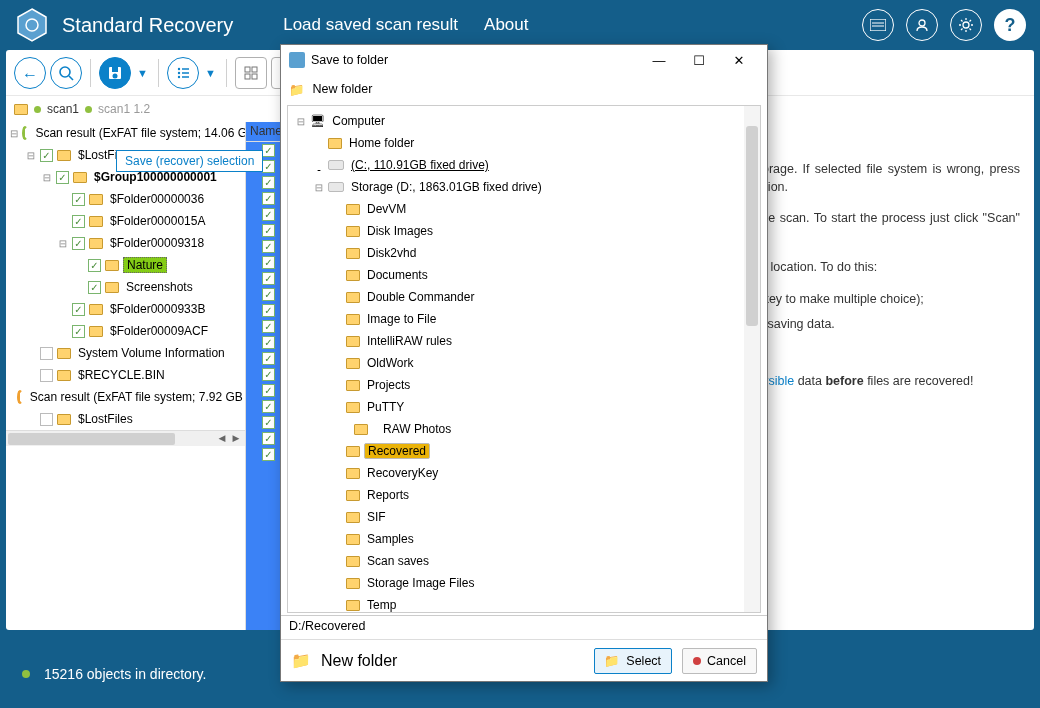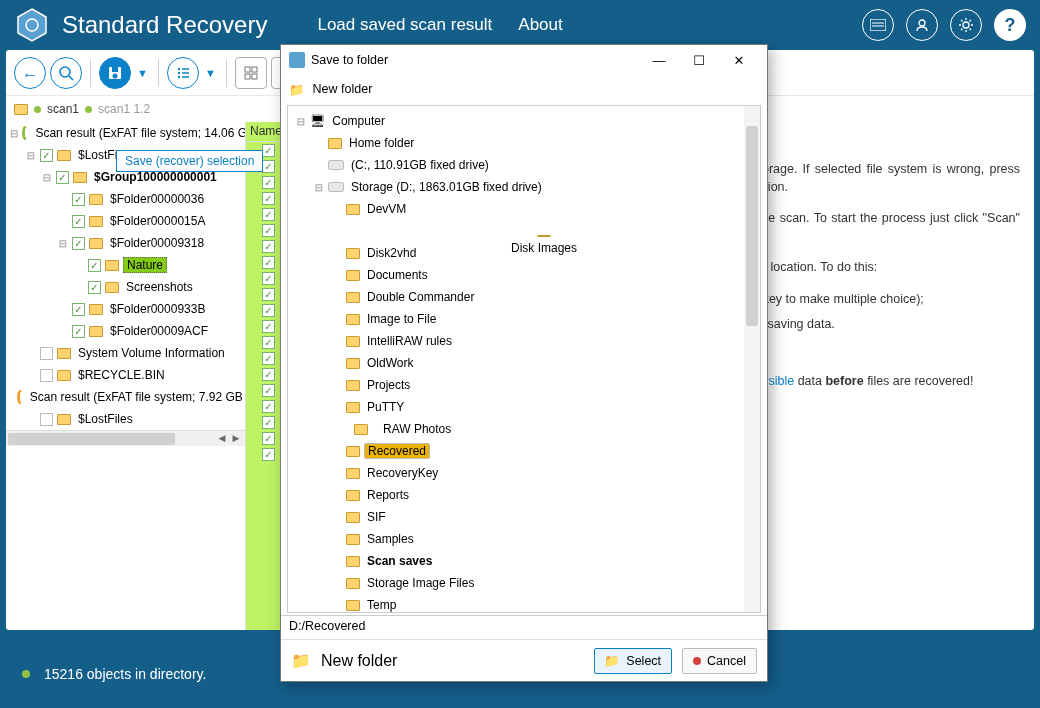--- a/index.html
+++ b/index.html
@@ -1,36 +1,36 @@
 <!DOCTYPE html>
 <html><head>
 <meta charset="utf-8">
 <style>
 *{box-sizing:border-box;margin:0;padding:0;font-family:"Segoe UI",Arial,sans-serif}
 body{width:1040px;height:708px;overflow:hidden;background:#145e8a;position:relative}
 .topbar{height:50px;background:#145e8a;display:flex;align-items:center;padding:0 14px;color:#fff}
 .logo-svg{width:36px;height:36px;margin-right:12px}
-.app-title{font-size:24px;font-weight:400;flex:0 0 auto;margin-right:50px}
+.app-title{font-size:20px;font-weight:400;flex:0 0 auto;margin-right:50px}
 .menu-btn{color:#fff;font-size:17px;margin-right:26px;cursor:pointer}
 .top-right{margin-left:auto;display:flex;gap:12px}
 .circ-btn{width:32px;height:32px;border:1.5px solid #fff;border-radius:50%;display:flex;align-items:center;justify-content:center;cursor:pointer}
 .circ-btn.solid{background:#fff;border:none;color:#145e8a}
 .main{position:absolute;top:50px;left:6px;right:6px;height:580px;background:#fff;border-radius:3px;display:flex;flex-direction:column}
 .toolbar{height:46px;display:flex;align-items:center;padding:0 8px;gap:4px;border-bottom:1px solid #e8e8e8}
 .tb-btn{width:32px;height:32px;border:1px solid #0b81c9;border-radius:50%;display:flex;align-items:center;justify-content:center;cursor:pointer;color:#0b81c9}
 .tb-btn.filled{background:#0b81c9;color:#fff}
 .tb-sep{width:1px;height:28px;background:#d0d0d0;margin:0 4px}
 .sq-btn{width:32px;height:32px;border:1px solid #b0b0b0;border-radius:4px;display:flex;align-items:center;justify-content:center;cursor:pointer;color:#555}
 .chev{color:#0b81c9;font-size:11px;margin:0 2px}
 .tooltip{position:absolute;top:100px;left:110px;background:#fff;border:1px solid #0b81c9;color:#0b81c9;font-size:12px;padding:3px 8px;z-index:5}
 .crumbs{height:26px;display:flex;align-items:center;padding:0 8px;font-size:12px;color:#333;gap:6px}
 .crumb-dot{width:7px;height:7px;border-radius:50%;background:#90c040;display:inline-block}
 .content-row{flex:1;display:flex;overflow:hidden}
 .left-tree{width:240px;border-right:1px solid #ddd;overflow:hidden;position:relative}
-.col-h{width:46px;border-right:1px solid #ddd;background:#bef264;padding-top:2px;text-align:left;font-size:12px;color:#333}
+.col-h{width:46px;border-right:1px solid #ddd;background:#3b82f6;padding-top:2px;text-align:left;font-size:12px;color:#333}
 .col-h .hdr{height:18px;padding-left:4px;border-bottom:1px solid #ddd}
 .cb-col{display:flex;flex-direction:column;align-items:center;gap:3px;padding-top:2px}
 .cb{width:13px;height:13px;border:1px solid #7ab56e;background:#fff;display:inline-flex;align-items:center;justify-content:center;font-size:10px;color:#4a8d3a}
 .right-panel{flex:1;padding:8px 14px;font-size:13px;color:#333;overflow:hidden}
 .tree{font-size:12px;padding-top:0}
 .tree-row{height:22px;display:flex;align-items:center;gap:4px;white-space:nowrap}
 .exp{width:10px;text-align:center;color:#888;font-size:10px;cursor:pointer}
 .fold-ic{width:14px;height:11px;background:#ffd36e;border:1px solid #c89a30;border-radius:1px;display:inline-block}
 .drv-ic{width:16px;height:10px;background:#e8e8e8;border:1px solid #bbb;border-radius:2px}
 .selected{background:#84cc16;border:1px dotted #666}
@@ -323,36 +323,36 @@
         <div class="tree-row" style="padding-left: 4px;">
           <span class="exp">⊟</span>
           <span>🖥</span>
           <span class="lbl ">Computer</span>
         </div>
         <div class="tree-row" style="padding-left: 22px;">
           <span class="exp">&nbsp;</span>
           <span class="fold-ic"></span>
           <span class="lbl ">Home folder</span>
         </div>
-        <div class="tree-row" style="padding-left: 22px;">
+        <div class="tree-row" style="padding-left: 22px; text-decoration: underline;">
           <span class="exp">&nbsp;</span>
           <span class="drv-ic"></span>
           <span class="lbl ">(C:, 110.91GB fixed drive)</span>
         </div>
         <div class="tree-row" style="padding-left: 22px;">
           <span class="exp">⊟</span>
           <span class="drv-ic"></span>
           <span class="lbl ">Storage (D:, 1863.01GB fixed drive)</span>
         </div>
         <div class="tree-row" style="padding-left: 40px;">
           <span class="exp">&nbsp;</span>
           <span class="fold-ic"></span>
           <span class="lbl ">DevVM</span>
         </div>
-        <div class="tree-row" style="padding-left: 40px; flex-direction: column;">
+        <div class="tree-row" style="padding-left: 40px;">
           <span class="exp">&nbsp;</span>
           <span class="fold-ic"></span>
           <span class="lbl ">Disk Images</span>
         </div>
         <div class="tree-row" style="padding-left: 40px;">
           <span class="exp">&nbsp;</span>
           <span class="fold-ic"></span>
           <span class="lbl ">Disk2vhd</span>
         </div>
         <div class="tree-row" style="padding-left: 40px;">
@@ -413,21 +413,21 @@
         <div class="tree-row" style="padding-left: 40px;">
           <span class="exp">&nbsp;</span>
           <span class="fold-ic"></span>
           <span class="lbl ">SIF</span>
         </div>
         <div class="tree-row" style="padding-left: 40px;">
           <span class="exp">&nbsp;</span>
           <span class="fold-ic"></span>
           <span class="lbl ">Samples</span>
         </div>
-        <div class="tree-row" style="padding-left: 40px; font-weight: bold;">
+        <div class="tree-row" style="padding-left: 40px;">
           <span class="exp">&nbsp;</span>
           <span class="fold-ic"></span>
           <span class="lbl ">Scan saves</span>
         </div>
         <div class="tree-row" style="padding-left: 40px;">
           <span class="exp">&nbsp;</span>
           <span class="fold-ic"></span>
           <span class="lbl ">Storage Image Files</span>
         </div>
         <div class="tree-row" style="padding-left: 40px;">

